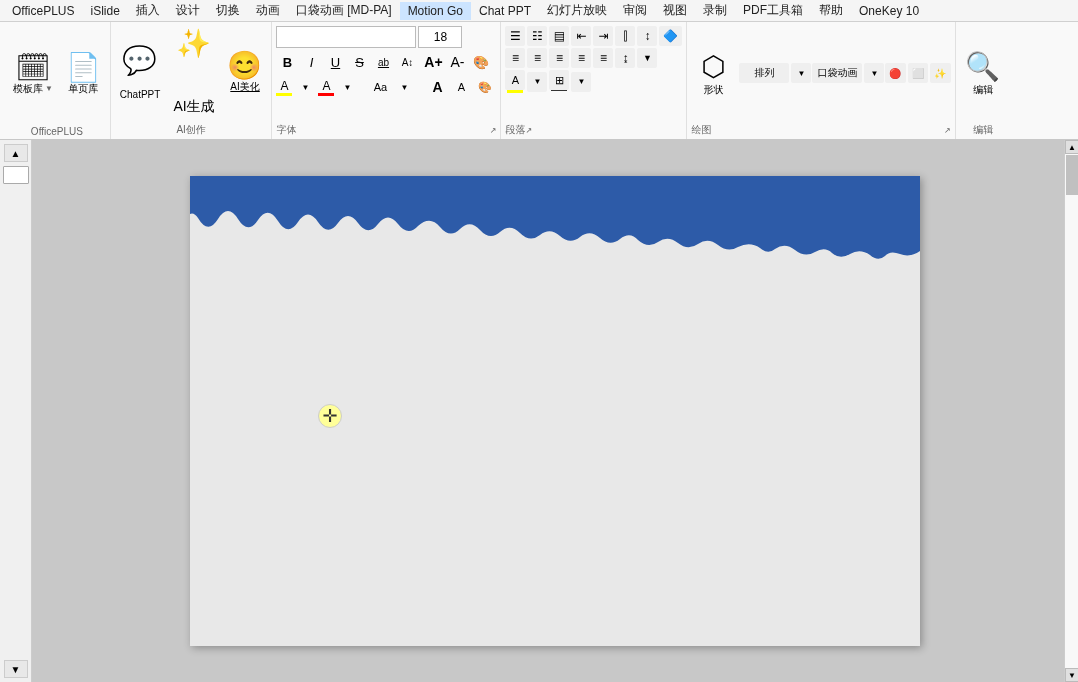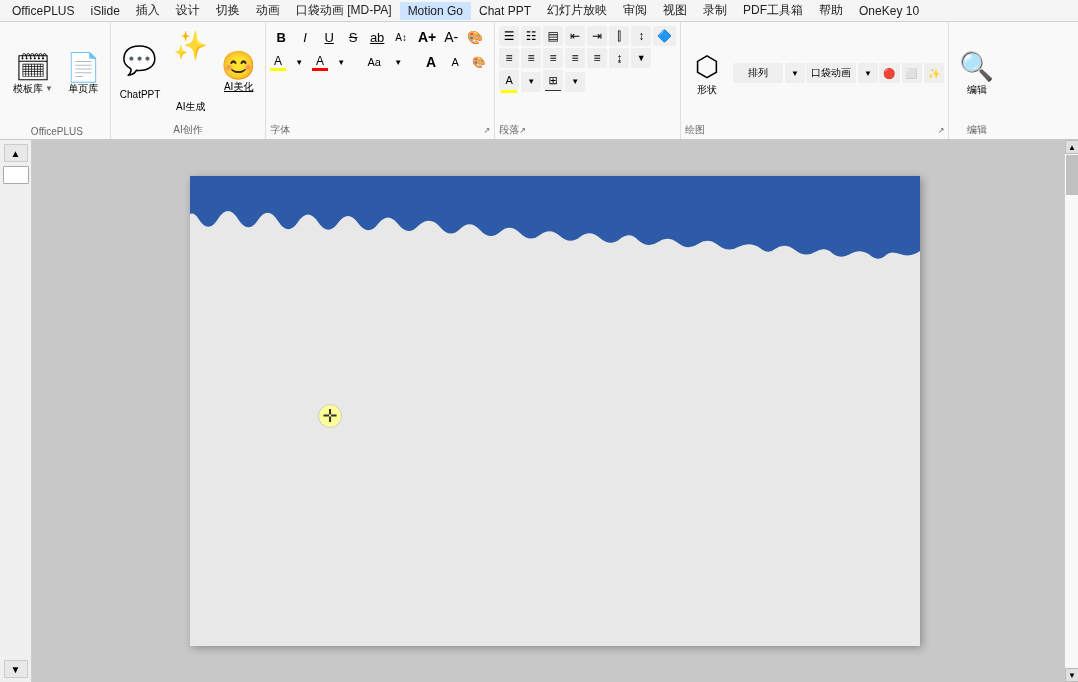--- a/index.html
+++ b/index.html
@@ -282,40 +282,44 @@
     </div>
 
     <div class="group-container" style="min-width:110px;">
       <div class="group-top">
         <div class="big-btn">
           <div class="big-btn-icon">💬</div>
           <div style="font-size:10px;margin-top:14px;">ChatPPT</div>
         </div>
         <div class="big-btn">
           <div class="big-btn-icon">✨</div>
-          <div style="font-size:10px;margin-top:40px;">AI生成</div>
+          <div style="font-size:14px;margin-top:40px;">AI生成</div>
         </div>
         <div class="big-btn">
           <div class="big-btn-icon">😊</div>
           <div style="font-size:10px;text-decoration:underline;">AI美化</div>
         </div>
       </div>
       <div class="group-bottom-label">AI创作</div>
     </div>
 
     <div class="group-container font-group">
       <div class="group-top" style="flex-direction:column; align-items:flex-start; gap:3px;">
 
+        <div class="font-row">
+          <input type="text" class="font-select" value="" style="width: 140px; height: 22px; border: 1px solid rgb(187, 187, 187); font-size: 12px; padding: 0px 2px;">
+          <input type="text" class="font-size-select" value="18" style="width: 44px; height: 22px; border: 1px solid rgb(187, 187, 187); font-size: 12px; text-align: center;">
+        </div>
 
         <div class="font-row">
           <button class="icon-btn" style="font-weight:bold;">B</button>
           <button class="icon-btn" style="font-style:italic;">I</button>
           <button class="icon-btn" style="text-decoration:underline;">U</button>
           <button class="icon-btn" style="text-decoration:line-through;">S</button>
-          <button class="icon-btn" style="font-size:13px;text-decoration:underline;">ab</button>
+          <button class="icon-btn" style="font-size:10px;text-decoration:underline;">ab</button>
           <button class="icon-btn" style="font-size:10px;">A↕</button>
           <div style="flex:1;"></div>
           <button class="icon-btn" style="font-size:14px; font-weight:bold;">A+</button>
           <button class="icon-btn" style="font-size:14px;">A-</button>
           <button class="icon-btn">🎨</button>
         </div>
 
         <div class="font-row">
           <div style="display:flex;flex-direction:column;align-items:center;cursor:pointer;">
             <span style="font-size:12px;">A</span>

